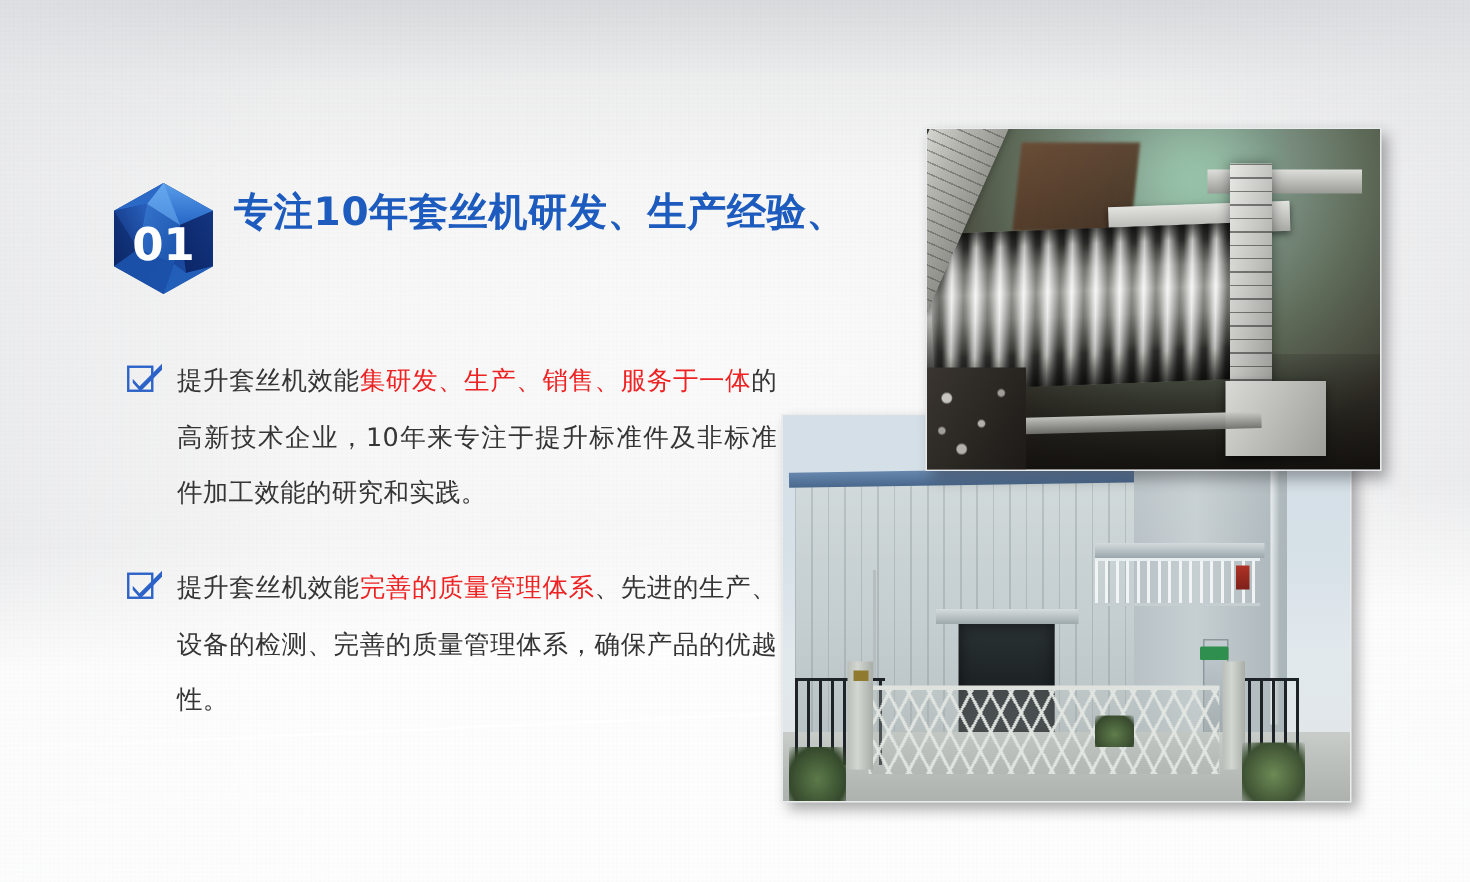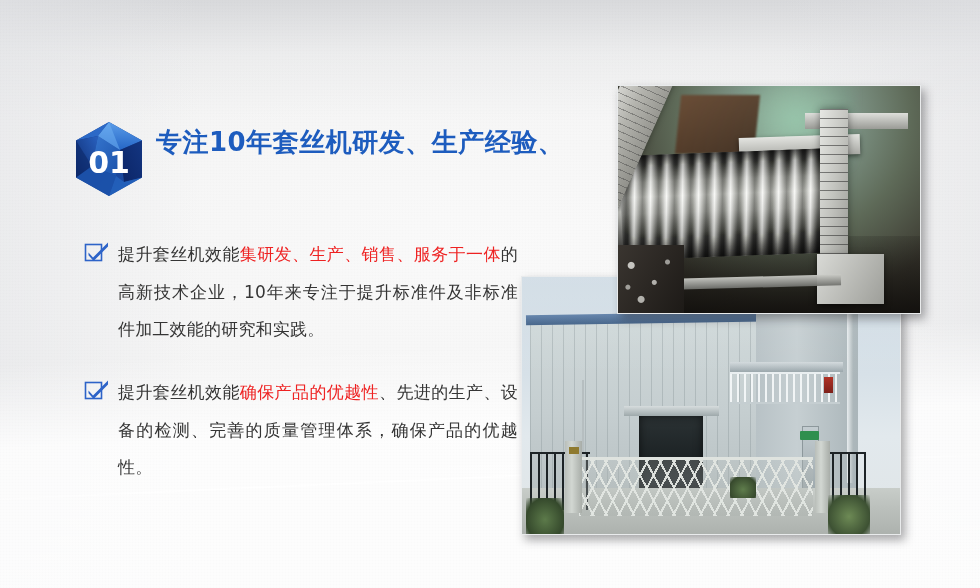--- a/index.html
+++ b/index.html
@@ -567,21 +567,21 @@
       </div>
 
       <div class="bullet">
         <span class="check-icon">
           <svg width="26" height="26" viewBox="0 0 26 26">
             <rect x="1.5" y="5.5" width="16" height="16" fill="none" stroke="#2d63c8" stroke-width="1.6"></rect>
             <path d="M4.5 13.5 L9 18.5 L24 3.5 L24 7.5 L9.6 22 L4.5 16.2 Z" fill="#2d63c8"></path>
           </svg>
         </span>
         <span class="bullet-text">
-          <span>提升套丝机效能</span><span class="hl">确保产品的优越性</span><span>、先进的生产、设备的检测、完善的质量管理体系，确保产品的优越性。</span>
+          <span>提升套丝机效能</span><span class="hl">完善的质量管理体系</span><span>、先进的生产、设备的检测、完善的质量管理体系，确保产品的优越性。</span>
         </span>
       </div>
 
     </div>
   </div>
 
   <div class="photo photo-bottom">
     <div class="photo-inner">
       <div class="bp-sky"></div>
       <div class="bp-wall"></div>

